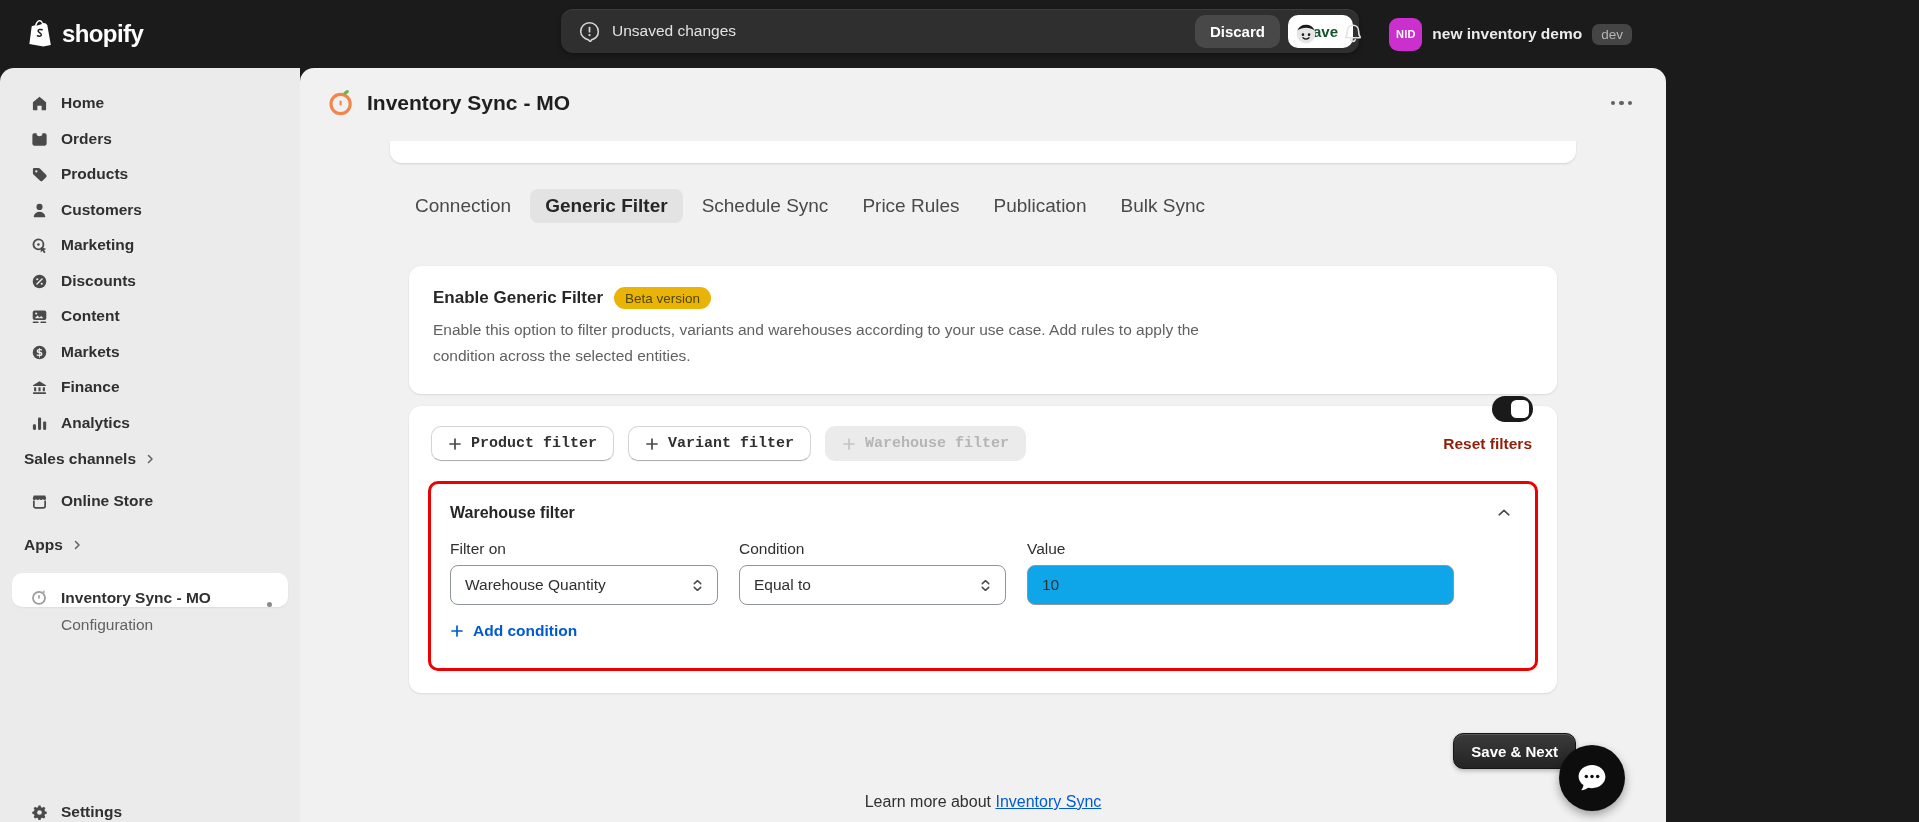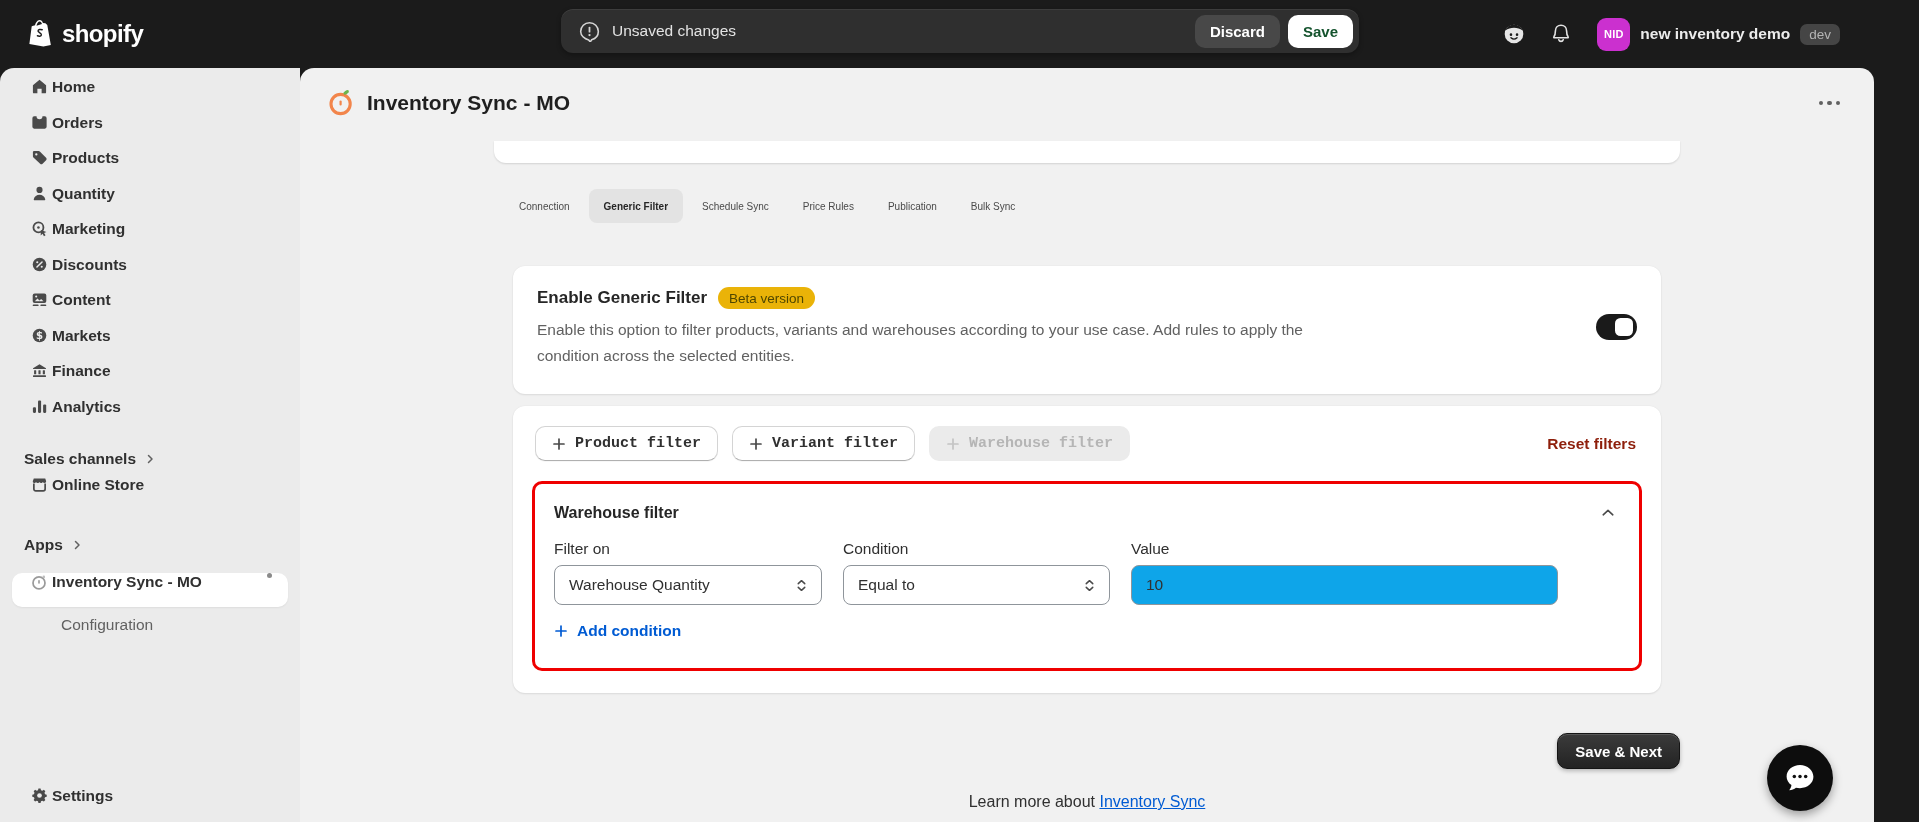--- a/index.html
+++ b/index.html
@@ -1,64 +1,64 @@
 <!DOCTYPE html>
 <html><head>
 <meta charset="utf-8">
 <style>
   html,body{margin:0;padding:0;background:#1b1b1b;font-family:"Liberation Sans","DejaVu Sans",sans-serif;}
   *{box-sizing:border-box;}
-  .screen{position:relative;width:1874px;height:822px;overflow:hidden;background:#1b1b1b;}
+  .screen{position:relative;width:1666px;height:822px;overflow:hidden;background:#1b1b1b;}
 
   
   .topbar{position:absolute;top:0;left:0;right:0;height:68px;}
   .logo{position:absolute;left:22px;top:0;height:68px;display:flex;align-items:center;gap:7px;cursor:pointer;background:none;border:none;}
   .logo-word{color:#fff;font-size:24px;font-weight:700;letter-spacing:-0.6px;}
   .savebar{position:absolute;left:561px;top:9px;width:798px;height:44px;background:#2f2f2f;border-radius:12px;display:flex;align-items:center;padding:0 6px 0 18px;box-shadow:inset 0 1px 0 rgba(255,255,255,.07),0 2px 5px rgba(0,0,0,.3);}
   .savebar-msg{display:flex;align-items:center;gap:12px;color:#e3e3e3;font-size:15.5px;font-weight:500;}
   .savebar-actions{margin-left:auto;display:flex;gap:8px;}
   .btn-discard{height:33px;padding:0 15px;border:none;border-radius:10px;background:#484848;color:#fff;font-size:15px;font-weight:600;cursor:pointer;font-family:inherit;}
   .btn-save{height:33px;padding:0 15px;border:none;border-radius:10px;background:#fff;color:#14532d;font-size:15px;font-weight:600;cursor:pointer;font-family:inherit;}
   .topbar-right{position:absolute;right:0;top:0;height:68px;display:flex;align-items:center;gap:18px;padding-right:30px;}
   .iconbtn{background:none;border:none;padding:2px;cursor:pointer;display:flex;align-items:center;}
   .store-chip{display:flex;align-items:center;gap:10px;background:none;border:none;cursor:pointer;padding:4px;}
   .avatar{width:33px;height:33px;border-radius:9px;background:#cb30cf;color:#fff;font-size:11px;font-weight:700;display:flex;align-items:center;justify-content:center;letter-spacing:.3px;}
   .store-name{color:#ececec;font-size:15.5px;font-weight:600;white-space:nowrap;}
   .dev-badge{background:#454545;color:#b5b5b5;font-size:13.5px;padding:3px 9px;border-radius:7px;}
 
   
   .frame{position:absolute;top:68px;left:0;right:0;bottom:0;display:flex;background:#1b1b1b;}
   .sidebar{width:300px;flex-shrink:0;background:#ebebeb;border-top-left-radius:14px;position:relative;padding:10px 12px 0;}
-  .nav-item{height:34px;margin-bottom:1.5px;display:flex;align-items:flex-start;gap:4px;padding:0 8px 0 18px;border-radius:10px;font-size:15.5px;font-weight:600;color:#303030;cursor:pointer;position:relative;}
+  .nav-item{height:34px;margin-bottom:1.5px;display:flex;align-items:flex-end;gap:13px;padding:0 8px 0 18px;border-radius:10px;font-size:15.5px;font-weight:600;color:#303030;cursor:pointer;position:relative;}
   .nav-icon{width:18px;display:flex;justify-content:center;align-items:center;}
   .nav-item.active{background:#fff;box-shadow:0 1px 2px rgba(0,0,0,.06);}
   .nav-dot{position:absolute;right:16px;width:5px;height:5px;border-radius:50%;background:#8a8a8a;}
   .nav-header{height:34px;display:flex;align-items:center;gap:8px;padding-left:12px;font-size:15.5px;font-weight:600;color:#303030;cursor:pointer;}
   .nav-header.sales{margin-top:10px;}
   .nav-header.apps{margin-top:18px;}
   .nav-item.app{margin-top:11px;}
   .nav-sub{height:30px;display:flex;align-items:center;padding-left:49px;font-size:15.5px;font-weight:500;color:#616161;cursor:pointer;margin-top:3px;}
   .nav-item.settings{position:absolute;bottom:1px;left:12px;right:12px;margin:0;}
 
   
   .main{flex:1;background:#f1f1f1;border-radius:14px 14px 0 0;position:relative;overflow:hidden;}
   .page-header{height:70px;display:flex;align-items:center;padding:0 26px;}
   .page-title{font-size:21px;font-weight:700;color:#1f1f1f;margin:0 0 0 11px;}
   .more-btn{margin-left:auto;background:none;border:none;display:flex;gap:4px;padding:8px;cursor:pointer;align-items:center;}
   .more-btn i{width:4.5px;height:4.5px;border-radius:50%;background:#616161;display:block;}
 
   .content{width:1186px;margin:0 auto;position:relative;}
   .partial-card{height:22px;margin-top:3px;background:#fff;border-radius:0 0 12px 12px;box-shadow:0 1px 2px rgba(0,0,0,.13);}
   .tabs{display:flex;gap:4px;margin-top:26px;padding-left:10px;}
-  .tab{height:34px;padding:0 15px;border:none;background:none;border-radius:8px;font-size:10px;font-weight:500;color:#4a4a4a;cursor:pointer;font-family:inherit;}
+  .tab{height:34px;padding:0 15px;border:none;background:none;border-radius:8px;font-size:19px;font-weight:500;color:#4a4a4a;cursor:pointer;font-family:inherit;}
   .tab.active{background:#e3e3e3;font-weight:600;color:#262626;}
 
   .inner{margin:0 19px;}
   .card{background:#fff;border-radius:12px;box-shadow:0 1px 2px rgba(0,0,0,.09),0 0 2px rgba(0,0,0,.05);}
-  .enable-card{margin-top:43px;height:128px;padding:21px 24px;display:flex;}
+  .enable-card{margin-top:43px;height:128px;padding:21px 24px;display:flex;flex-direction:column;}
   .title-row{display:flex;align-items:center;gap:11px;}
   .card-title{font-size:17px;font-weight:700;color:#262626;margin:0;}
   .beta-badge{background:#eab308;color:#4f4700;font-size:13.5px;font-weight:500;padding:3.5px 11px;border-radius:12px;}
   .desc{margin:8px 0 0;font-size:15.5px;color:#616161;line-height:26px;max-width:800px;}
   .toggle{margin-left:auto;margin-top:27px;width:41px;height:26px;border-radius:13px;background:#1a1a1a;border:none;position:relative;cursor:pointer;flex-shrink:0;}
   .toggle .knob{position:absolute;right:4px;top:4px;width:18px;height:18px;border-radius:5.5px;background:#fff;}
 
   .filters-card{margin-top:12px;height:287px;padding:20px 19px;}
   .fb-row{display:flex;align-items:center;gap:14px;padding:0 3px;}
   .filter-btn{height:35px;padding:0 16px;border-radius:10px;background:#fff;border:1px solid #d4d4d4;border-bottom-color:#b0b0b0;font-size:15px;font-weight:600;color:#303030;display:inline-flex;align-items:center;gap:9px;cursor:pointer;font-family:Liberation Mono, monospace;box-shadow:0 1px 0 rgba(0,0,0,.03);}
@@ -181,21 +181,21 @@
         <span>Products</span>
       </div>
 
       <div class="nav-item">
         <span class="nav-icon">
           <svg width="17" height="17" viewBox="0 0 16 16" fill="#4a4a4a">
               <circle cx="8" cy="4.6" r="2.9"></circle>
               <path d="M2.6 13.3c.6-2.6 2.8-4.2 5.4-4.2s4.8 1.6 5.4 4.2c.1.5-.3 1-.8 1H3.4c-.5 0-.9-.5-.8-1z"></path>
             </svg>
         </span>
-        <span>Quantity</span>
+        <span>Customers</span>
       </div>
 
       <div class="nav-item">
         <span class="nav-icon">
           <svg width="17" height="17" viewBox="0 0 16 16" fill="#4a4a4a">
               <circle cx="7" cy="7" r="4.7" fill="none" stroke="#4a4a4a" stroke-width="1.7"></circle>
               <circle cx="7" cy="7" r="1.2"></circle>
               <path d="M9.3 9.3l5.2 1.9-2.2 1 1.4 2.2-1.5.9-1.3-2.3-1.8 1.7z"></path>
             </svg>
         </span>

